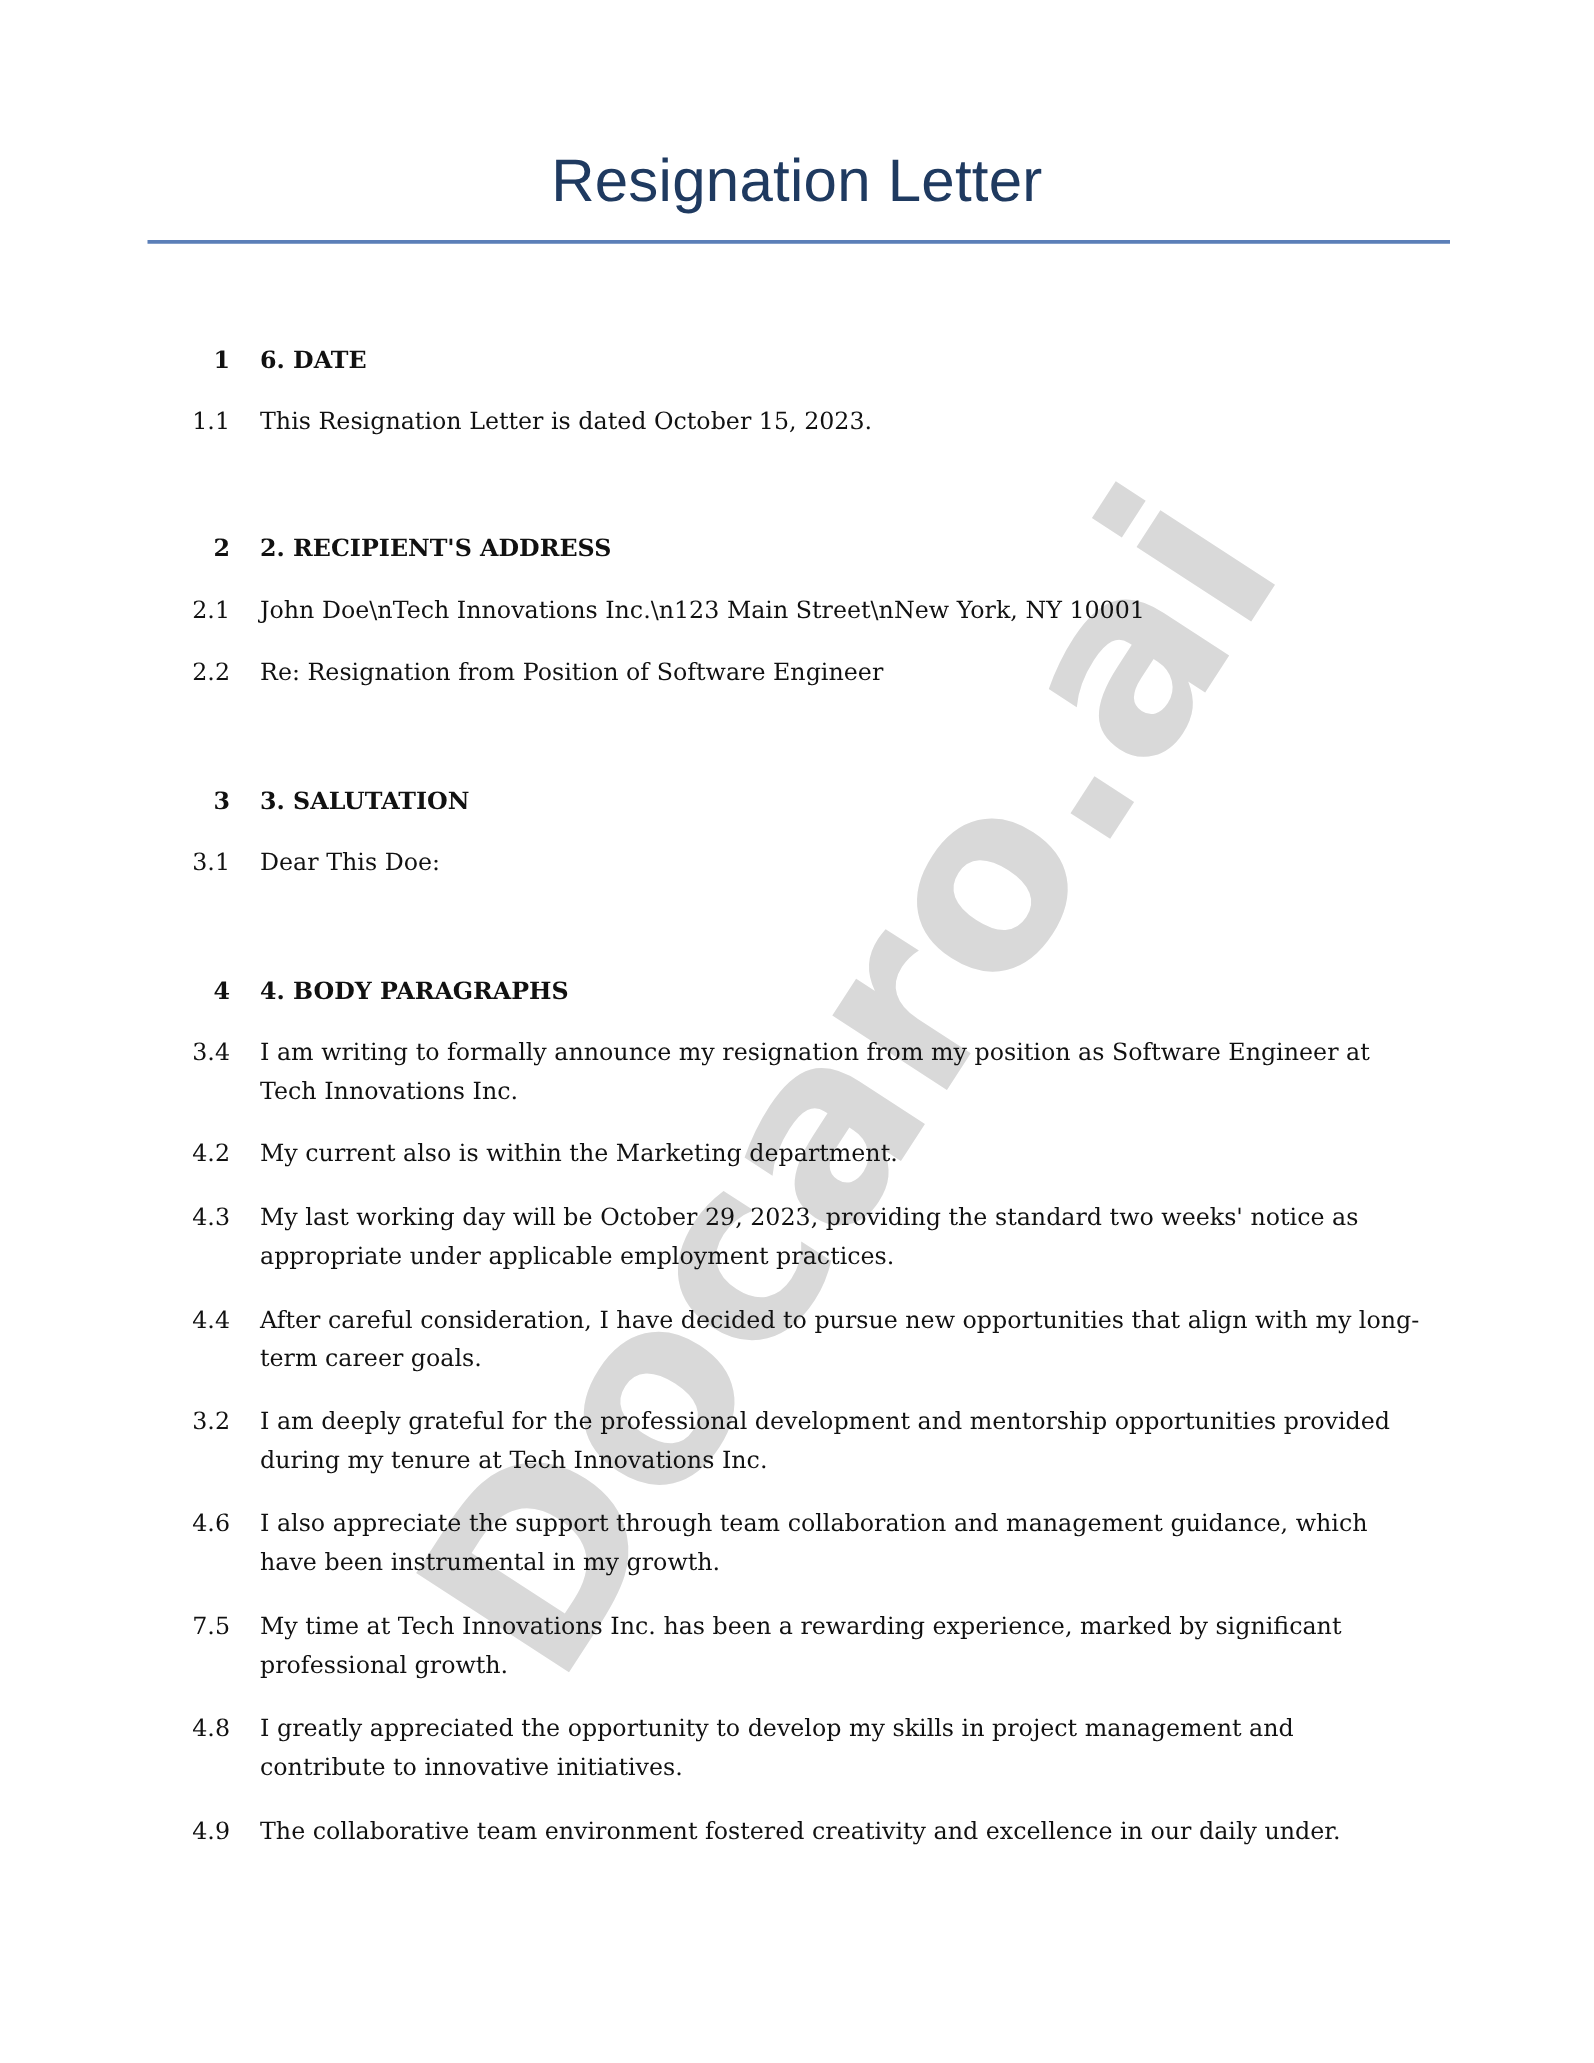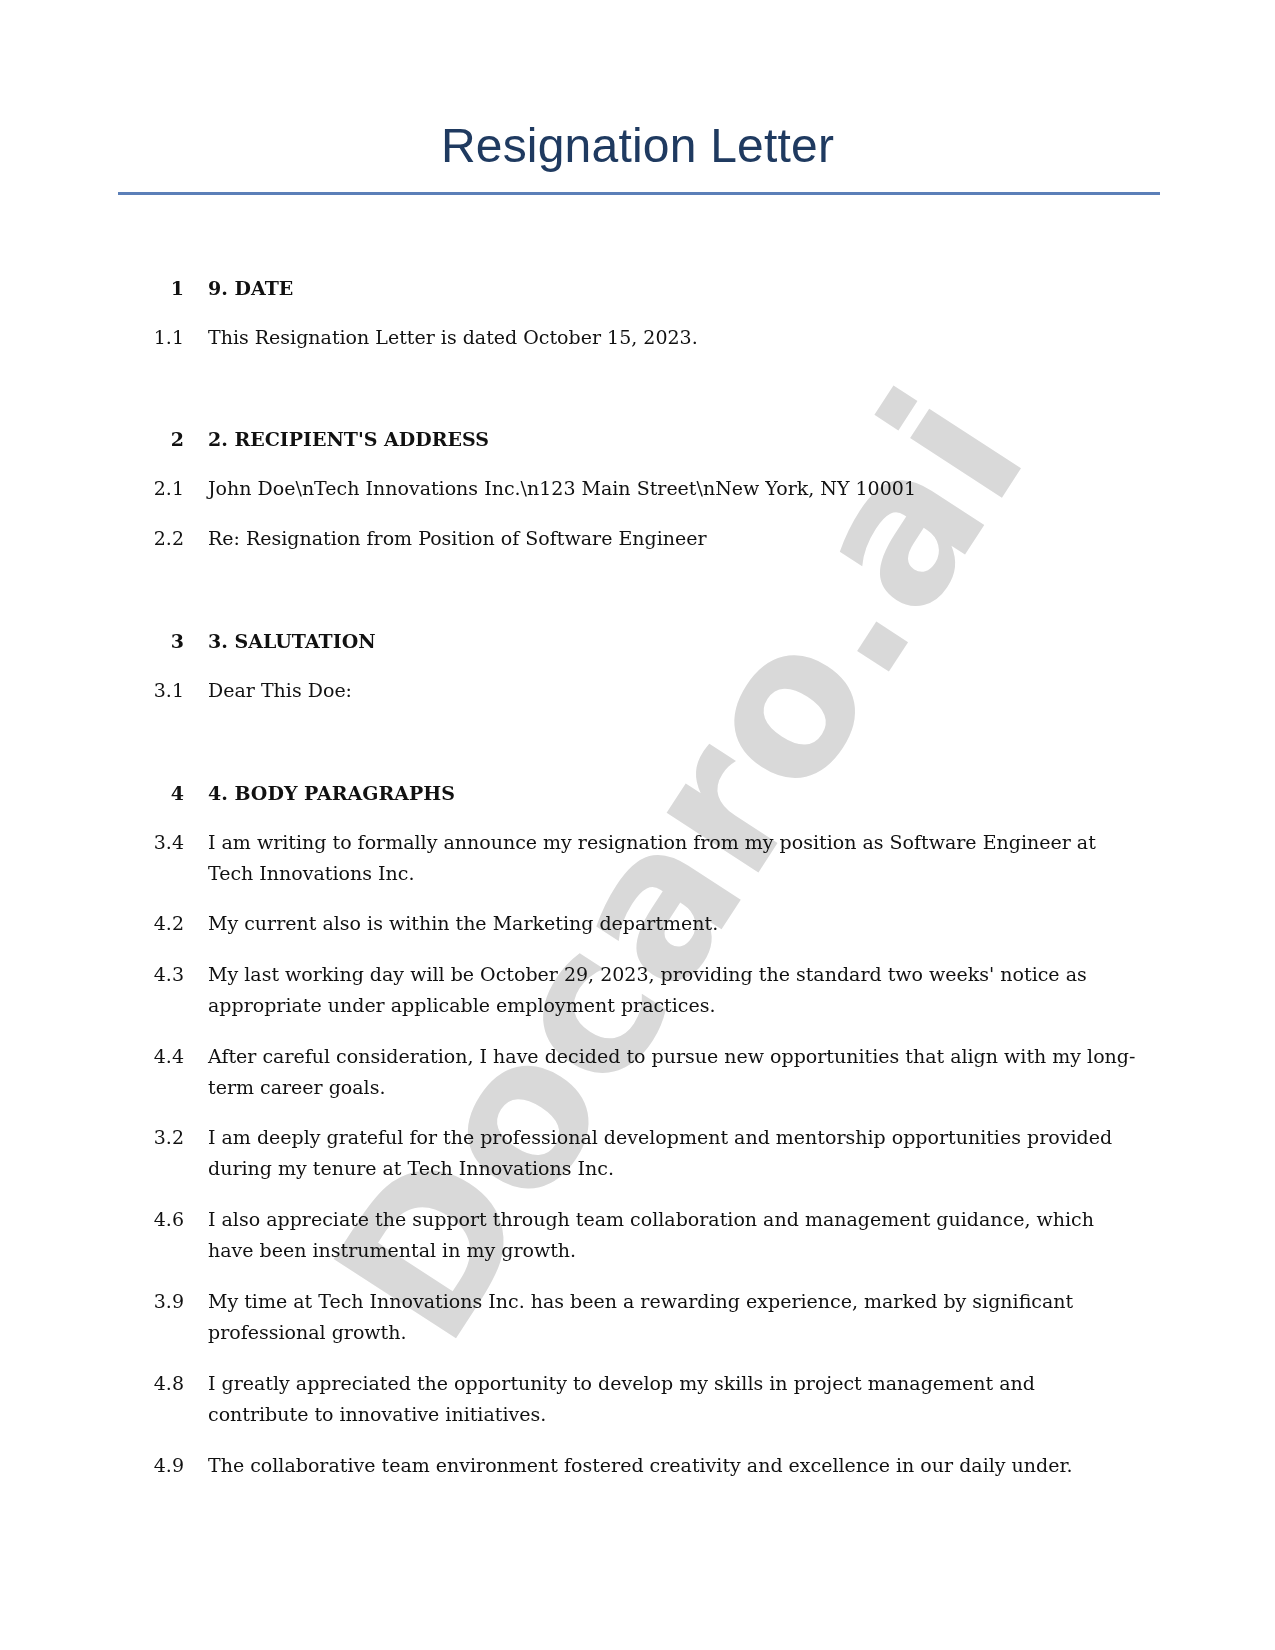--- a/index.html
+++ b/index.html
@@ -30,21 +30,21 @@
 
 <div class="page">
   <div class="title">Resignation Letter</div>
   <div class="title-rule"></div>
   <div class="watermark">Docaro.ai</div>
 
   <div class="content">
 
     <div class="row heading" style="top:277px">
       <span class="num">1</span>
-      <span class="txt" style="line-height:22px">9. DATE</span>
+      <span class="txt" style="line-height:22px">6. DATE</span>
     </div>
     <div class="row" style="top:322px">
       <span class="num line">1.1</span>
       <span class="txt">This Resignation Letter is dated October 15, 2023.</span>
     </div>
 
     <div class="row heading" style="top:428px">
       <span class="num">2</span>
       <span class="txt" style="line-height:22px">2. RECIPIENT'S ADDRESS</span>
     </div>
@@ -88,21 +88,21 @@
     </div>
     <div class="row" style="top:1122px">
       <span class="num line">3.2</span>
       <span class="txt">I am deeply grateful for the professional development and mentorship opportunities provided during my tenure at Tech Innovations Inc.</span>
     </div>
     <div class="row" style="top:1204px">
       <span class="num line">4.6</span>
       <span class="txt">I also appreciate the support through team collaboration and management guidance, which have been instrumental in my growth.</span>
     </div>
     <div class="row" style="top:1286px">
-      <span class="num line">3.9</span>
+      <span class="num line">7.5</span>
       <span class="txt">My time at Tech Innovations Inc. has been a rewarding experience, marked by significant professional growth.</span>
     </div>
     <div class="row" style="top:1368px">
       <span class="num line">4.8</span>
       <span class="txt">I greatly appreciated the opportunity to develop my skills in project management and contribute to innovative initiatives.</span>
     </div>
     <div class="row" style="top:1450px">
       <span class="num line">4.9</span>
       <span class="txt">The collaborative team environment fostered creativity and excellence in our daily under.</span>
     </div>

